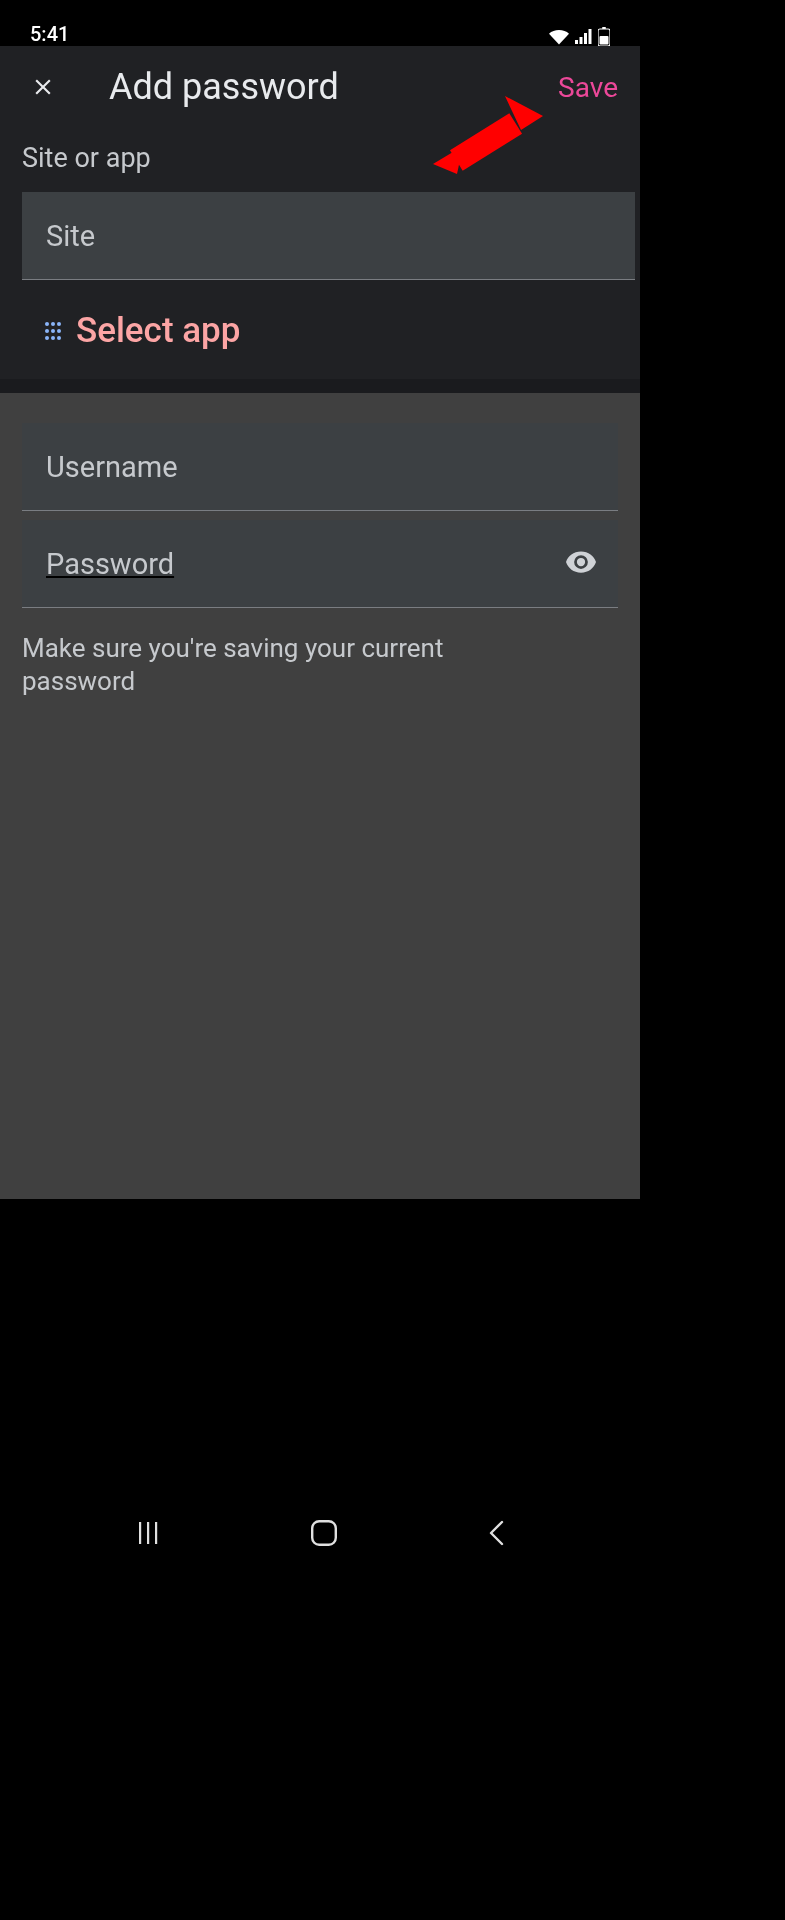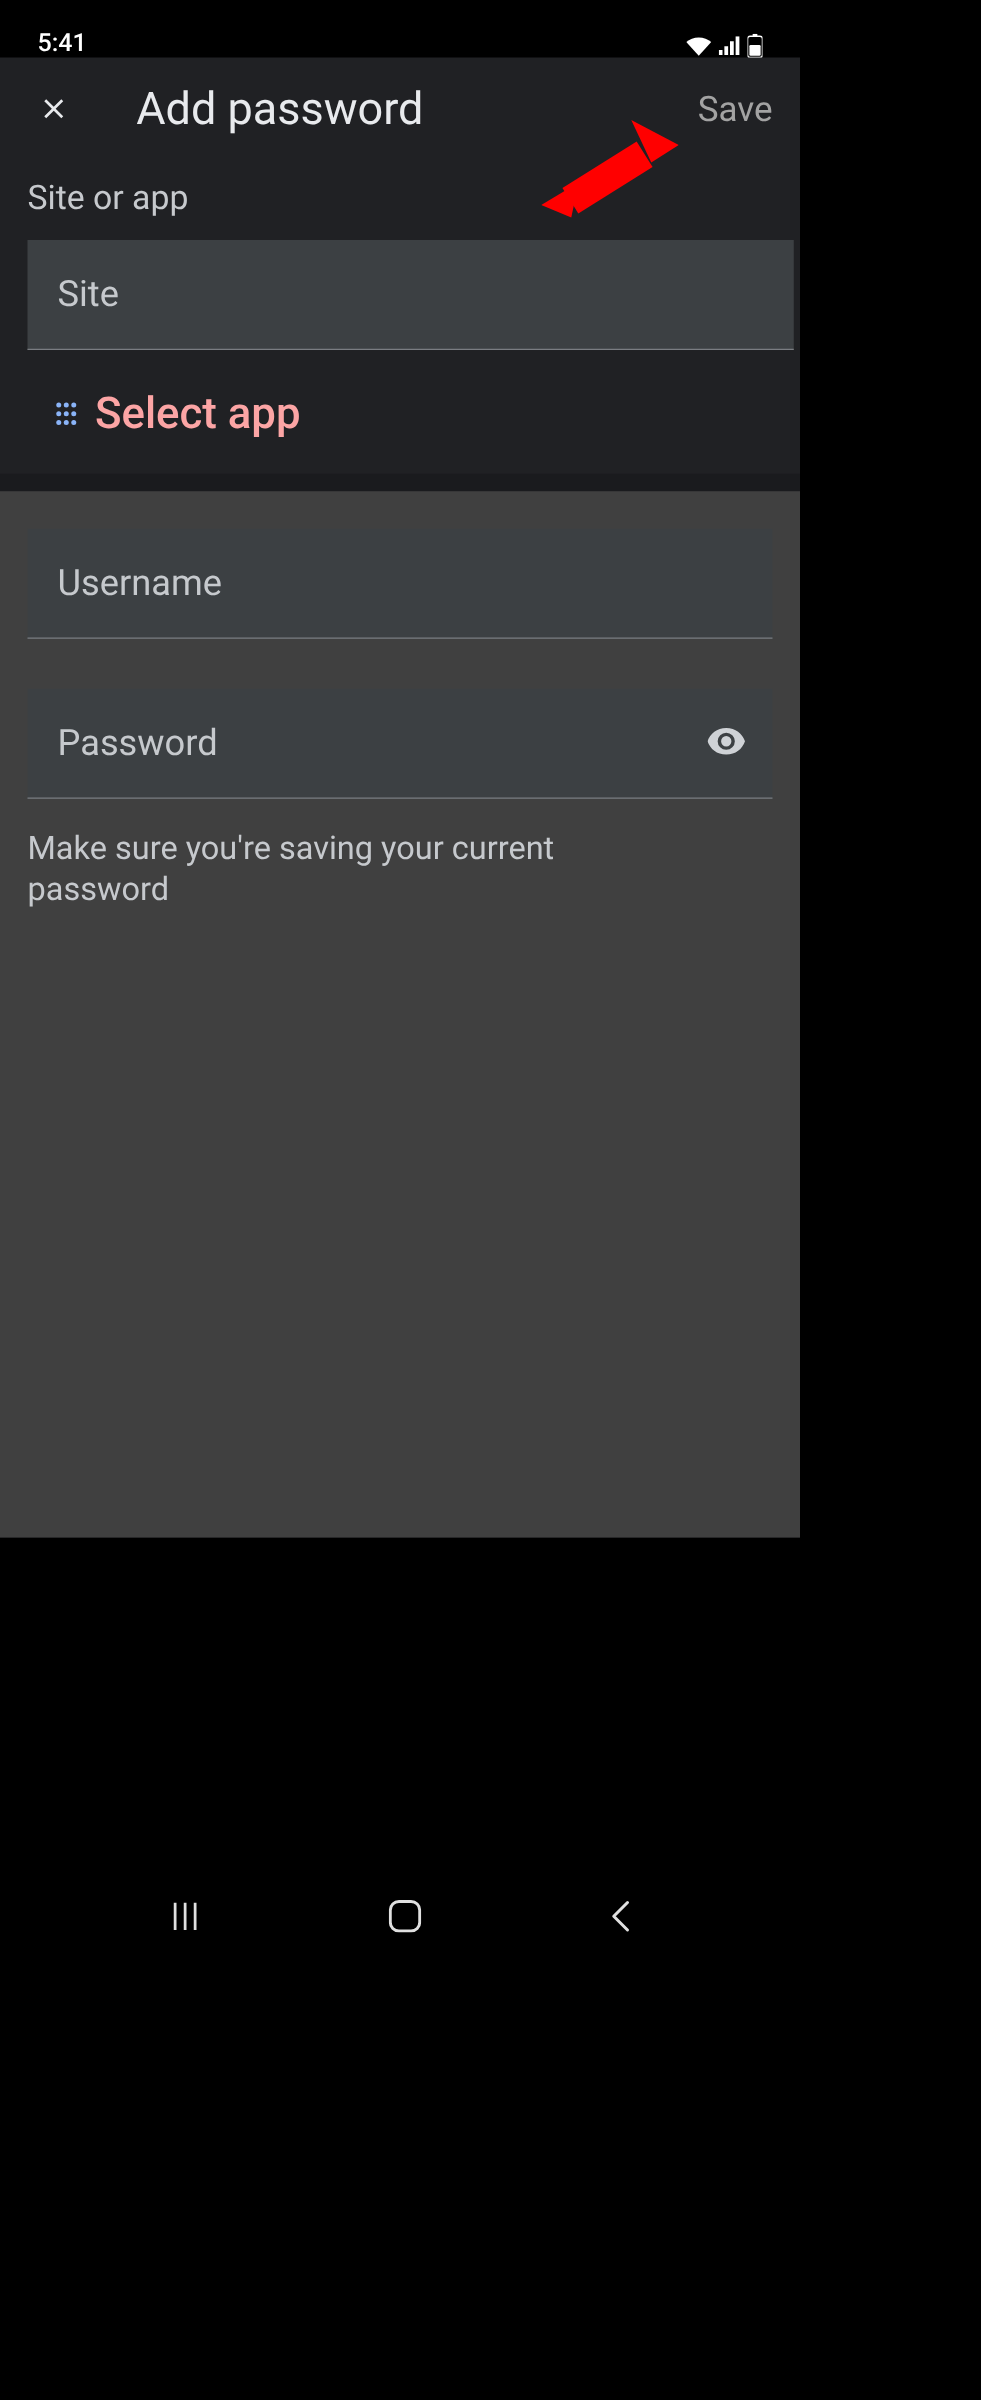--- a/index.html
+++ b/index.html
@@ -4,31 +4,31 @@
 <style>
   html,body{margin:0;padding:0;width:640px;height:1565px;background:#000;font-family:Roboto,"Segoe UI",Arial,sans-serif;-webkit-font-smoothing:antialiased;}
   *{box-sizing:border-box;}
   .status-bar{height:46px;display:flex;align-items:flex-end;justify-content:space-between;padding:0 30px;color:#fff;}
   .status-time{font-size:20px;font-weight:500;}
   .status-icons{display:flex;align-items:center;gap:6px;}
   .app{background:#202124;}
   .app-header{height:82px;display:flex;align-items:center;padding:0 22px 0 26px;gap:27px;}
   .close-btn{width:34px;height:34px;display:flex;align-items:center;justify-content:center;color:#e8eaed;}
   .title{color:#e8eaed;font-size:36px;font-weight:400;letter-spacing:0;margin-left:22px;flex:1;}
-  .save-btn{color:#a3a3a3;font-size:28px;font-weight:400;}
+  .save-btn{color:#ec4899;font-size:28px;font-weight:400;}
   .section{padding:10px 5px 0 22px;}
   .field-label{color:#c6c9cd;font-size:27px;font-weight:400;margin-top:4px;margin-bottom:18px;}
   .input-box{background:#3c4043;border-bottom:1px solid #7a7d82;height:88px;display:flex;align-items:center;padding:0 24px;position:relative;}
   .input-placeholder{color:#c6c9cd;font-size:29px;text-align:right;}
   .select-app{display:flex;align-items:center;gap:14px;padding:30px 6px 28px 22px;}
   .drag-icon{color:#8ab4f8;}
   .select-app-text{color:#fca5a5;font-size:35px;font-weight:500;text-align:right;}
   .divider{height:14px;background:#1a1b1e;}
   .section2{padding:30px 22px 0 22px;background:#404040;padding-bottom:500px;}
-  .input-box + .input-box{margin-top:40px;}
+  .input-box + .input-box{margin-top:9px;text-decoration:underline;}
   .eye-btn{position:absolute;right:22px;top:50%;transform:translateY(-50%);color:#cfd2d6;}
   .helper-text{color:#c6c9cd;font-size:26px;line-height:1.28;margin-top:24px;max-width:500px;}
   .nav-bar{position:absolute;left:0;right:0;bottom:0;height:60px;background:#000;display:flex;align-items:center;justify-content:space-around;padding:0 60px;}
   .nav-btn{color:#e0e0e0;}
   .annotation-arrow{position:absolute;left:433px;top:96px;pointer-events:none;}
   .phone{position:relative;width:640px;height:1565px;overflow:hidden;}
 </style>
 </head>
 <body>
 

